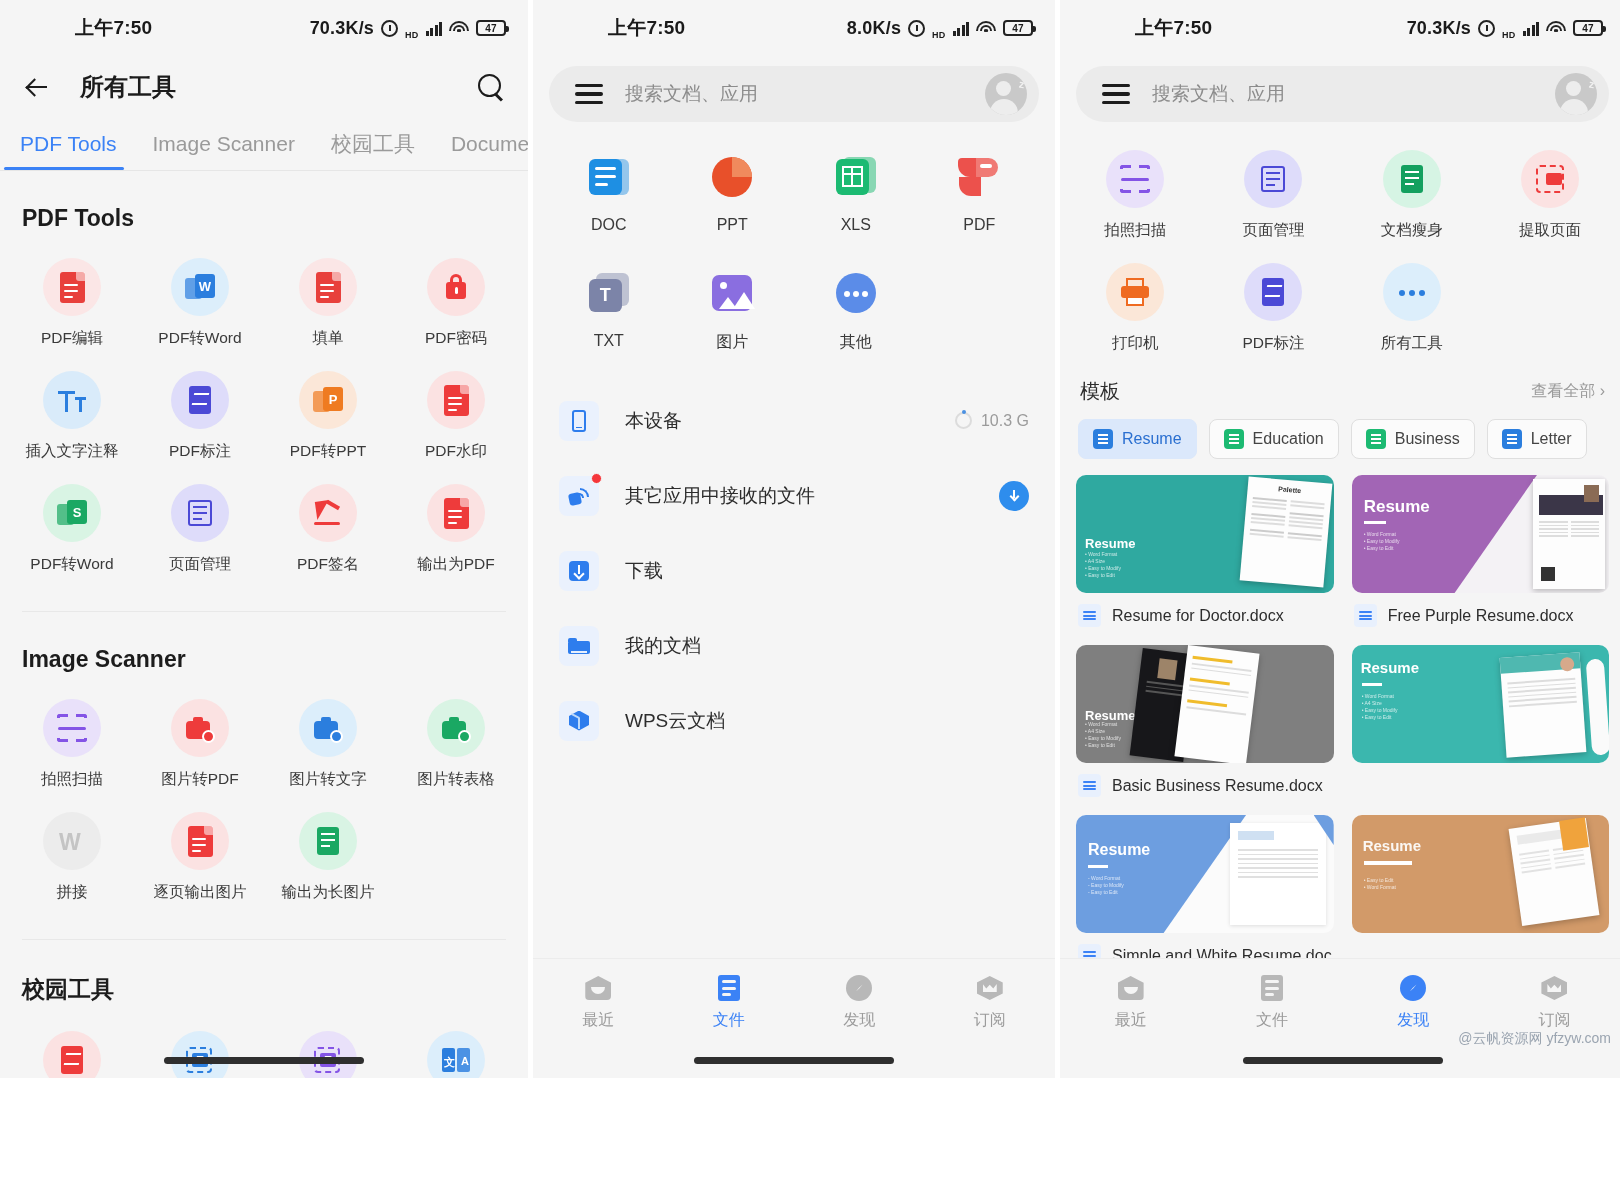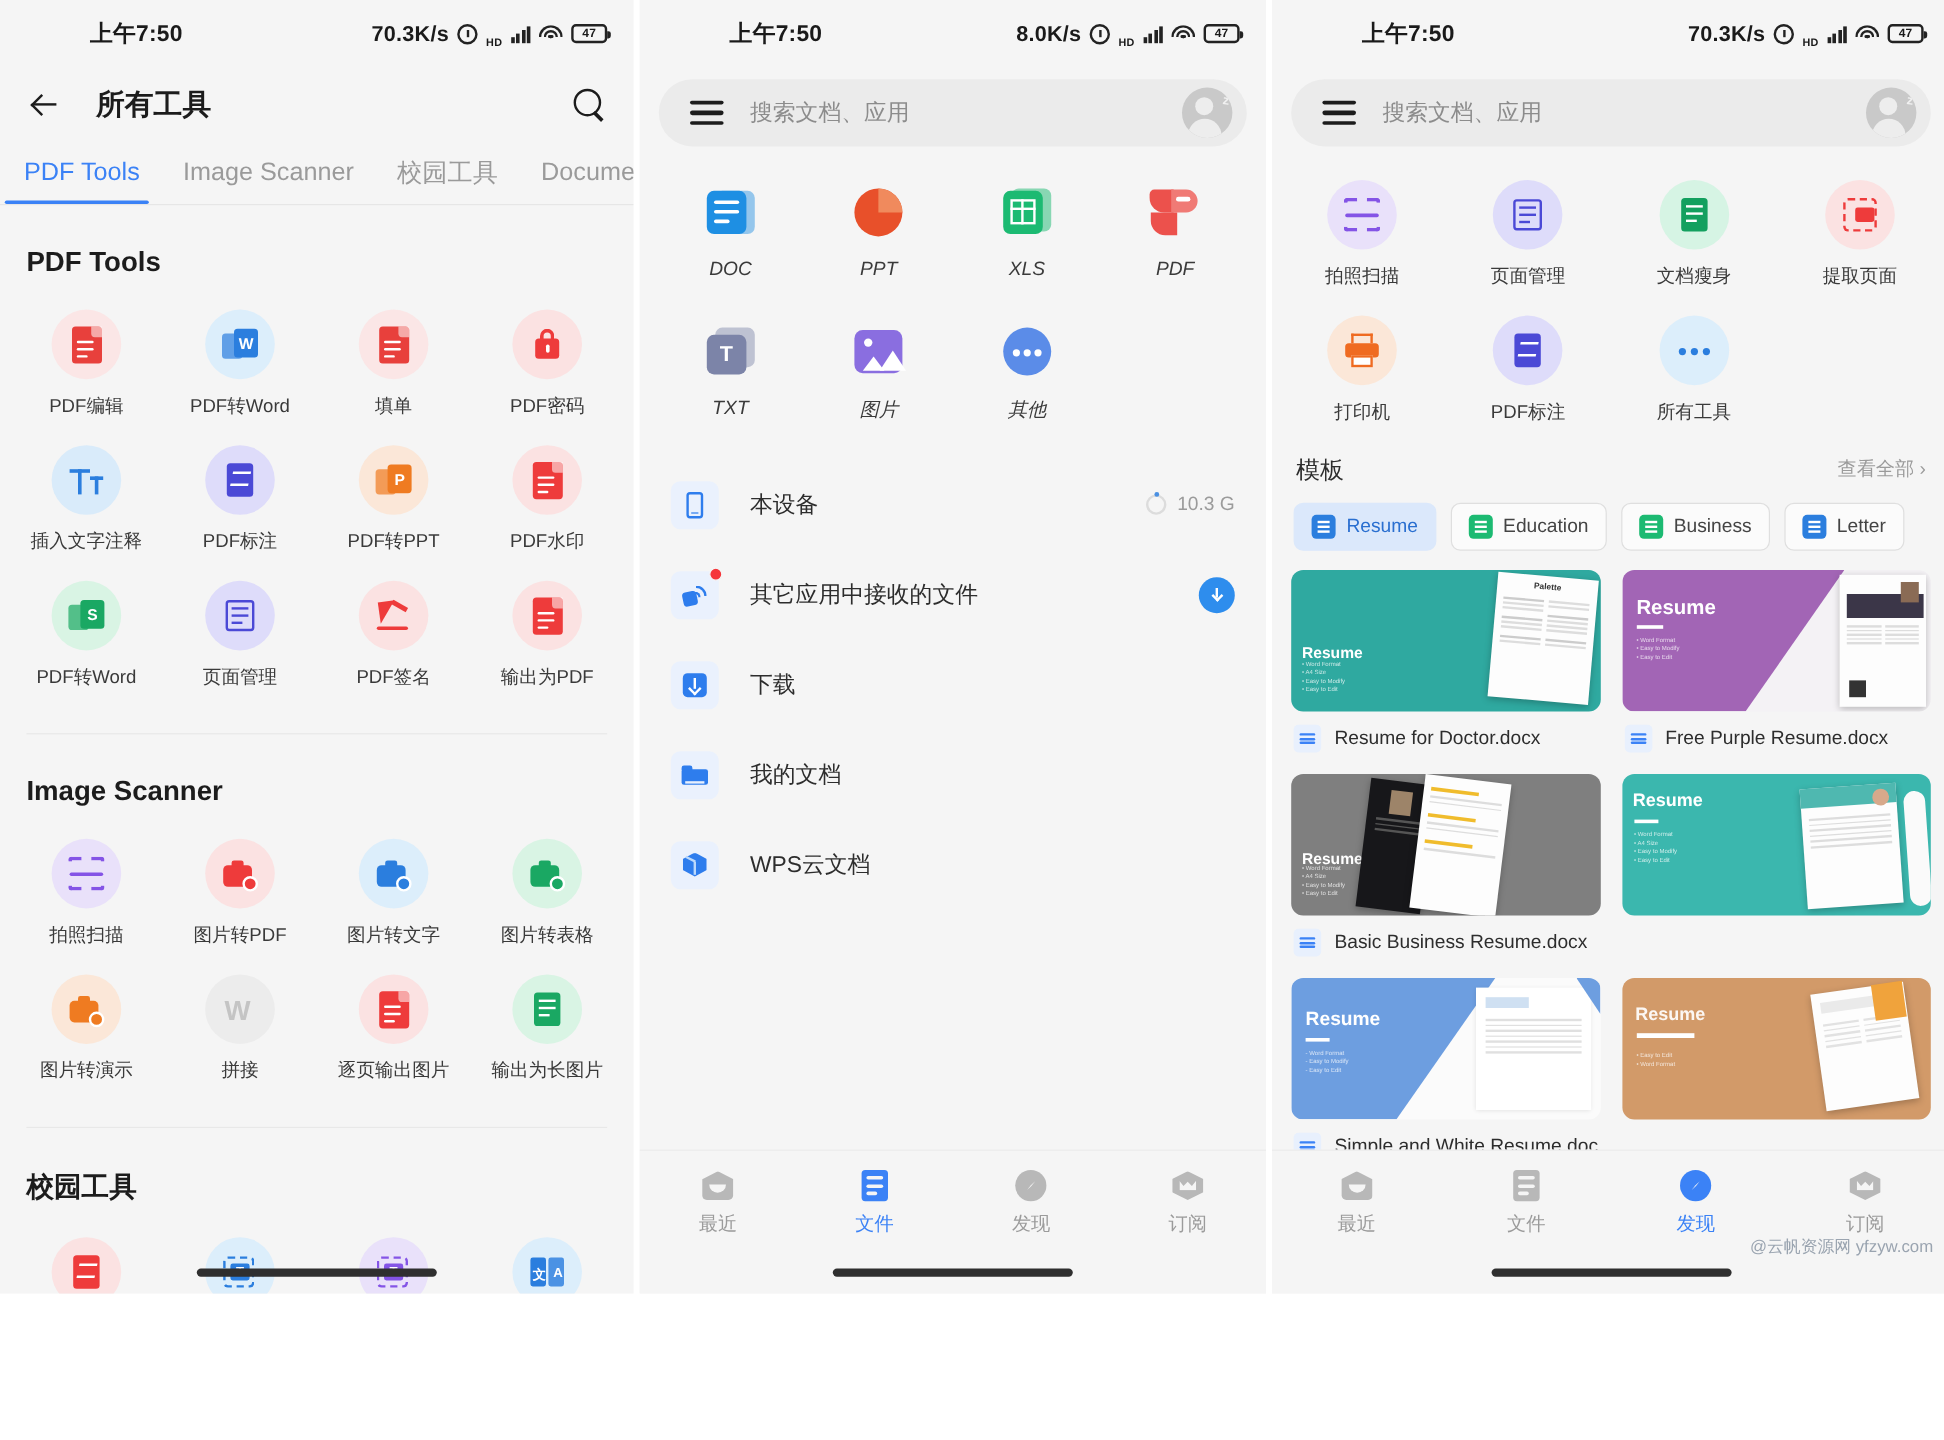--- a/index.html
+++ b/index.html
@@ -80,21 +80,21 @@
   .burger i { height: 3.4px; background: #1c1c1c; border-radius: 2px; display: block; }
   .searchbar .ph { font-size: 19px; color: #8c8c8c; margin-left: 22px; }
   .avatar { margin-left: auto; width: 42px; height: 42px; border-radius: 50%; background: #c9c9c9; position: relative; overflow: hidden; }
   .avatar::before { content:""; position:absolute; left:11px; top:8px; width:15px; height:15px; border-radius:50%; background:#ededed; }
   .avatar::after { content:""; position:absolute; left:5px; top:26px; width:28px; height:18px; border-radius:14px 14px 0 0; background:#ededed; }
   .zzz { position:absolute; right:3px; top:5px; font-size:11px; color:#f1f1f1; font-weight:bold; z-index:3; transform: rotate(8deg); }
 
   
   .ftgrid { display: grid; grid-template-columns: repeat(4, 1fr); padding: 18px 14px 0 14px; row-gap: 8px; }
   .ft { display: flex; flex-direction: column; align-items: center; cursor: pointer; padding: 14px 0; }
-  .ft .lbl { font-size: 16px; color: #3a3a3a; margin-top: 16px; font-style: italic; }
+  .ft .lbl { font-size: 16px; color: #3a3a3a; margin-top: 16px; }
 
   
   .flist { padding: 16px 0 0 0; }
   .frow { display: flex; align-items: center; height: 75px; padding: 0 26px; cursor: pointer; }
   .frow .sq { width: 40px; height: 40px; border-radius: 8px; background: #eaf1fd; display: flex; align-items: center; justify-content: center; position: relative; }
   .frow .name { font-size: 19px; color: #2d2d2d; margin-left: 26px; }
   .frow .right { margin-left: auto; display: flex; align-items: center; gap: 9px; }
   .size-ring { width: 17px; height: 17px; border: 2.5px solid #dcdcdc; border-radius: 50%; position: relative; }
   .size-ring::after { content:""; position:absolute; left:5px; top:-4.5px; width:4px; height:4px; background:#4a90e2; border-radius:50%; }
   .size-txt { font-size: 16px; color: #9b9b9b; }
@@ -347,30 +347,20 @@
           </div>
           <div class="tool">
             <div class="bubble" style="background: rgb(217, 244, 228);">
               <div class="g">
                 <div style="position:absolute;left:2px;top:9px;width:24px;height:18px;background:#1aa863;border-radius:4px"></div>
               <div style="position:absolute;left:9px;top:5px;width:10px;height:5px;background:#1aa863;border-radius:2px 2px 0 0"></div>
               <div style="position:absolute;right:1px;bottom:1px;width:13px;height:13px;border-radius:50%;background:#1aa863;border:2px solid #fff"></div>
               </div>
             </div>
             <div class="lbl">图片转表格</div>
-          </div>
-          <div class="tool">
-            <div class="bubble" style="background: rgb(251, 231, 216);">
-              <div class="g">
-                <div style="position:absolute;left:2px;top:9px;width:24px;height:18px;background:#ef7b21;border-radius:4px"></div>
-              <div style="position:absolute;left:9px;top:5px;width:10px;height:5px;background:#ef7b21;border-radius:2px 2px 0 0"></div>
-              <div style="position:absolute;right:1px;bottom:1px;width:13px;height:13px;border-radius:50%;background:#ef7b21;border:2px solid #fff"></div>
-              </div>
-            </div>
-            <div class="lbl">图片转演示</div>
           </div>
           <div class="tool">
             <div class="bubble" style="background: rgb(236, 236, 236);">
               <div class="g">
                 <div style="position:absolute;left:3px;top:6px;font-size:23px;color:#c4c4c4;font-weight:bold;line-height:1">W</div>
               </div>
             </div>
             <div class="lbl">拼接</div>
           </div>
           <div class="tool">

